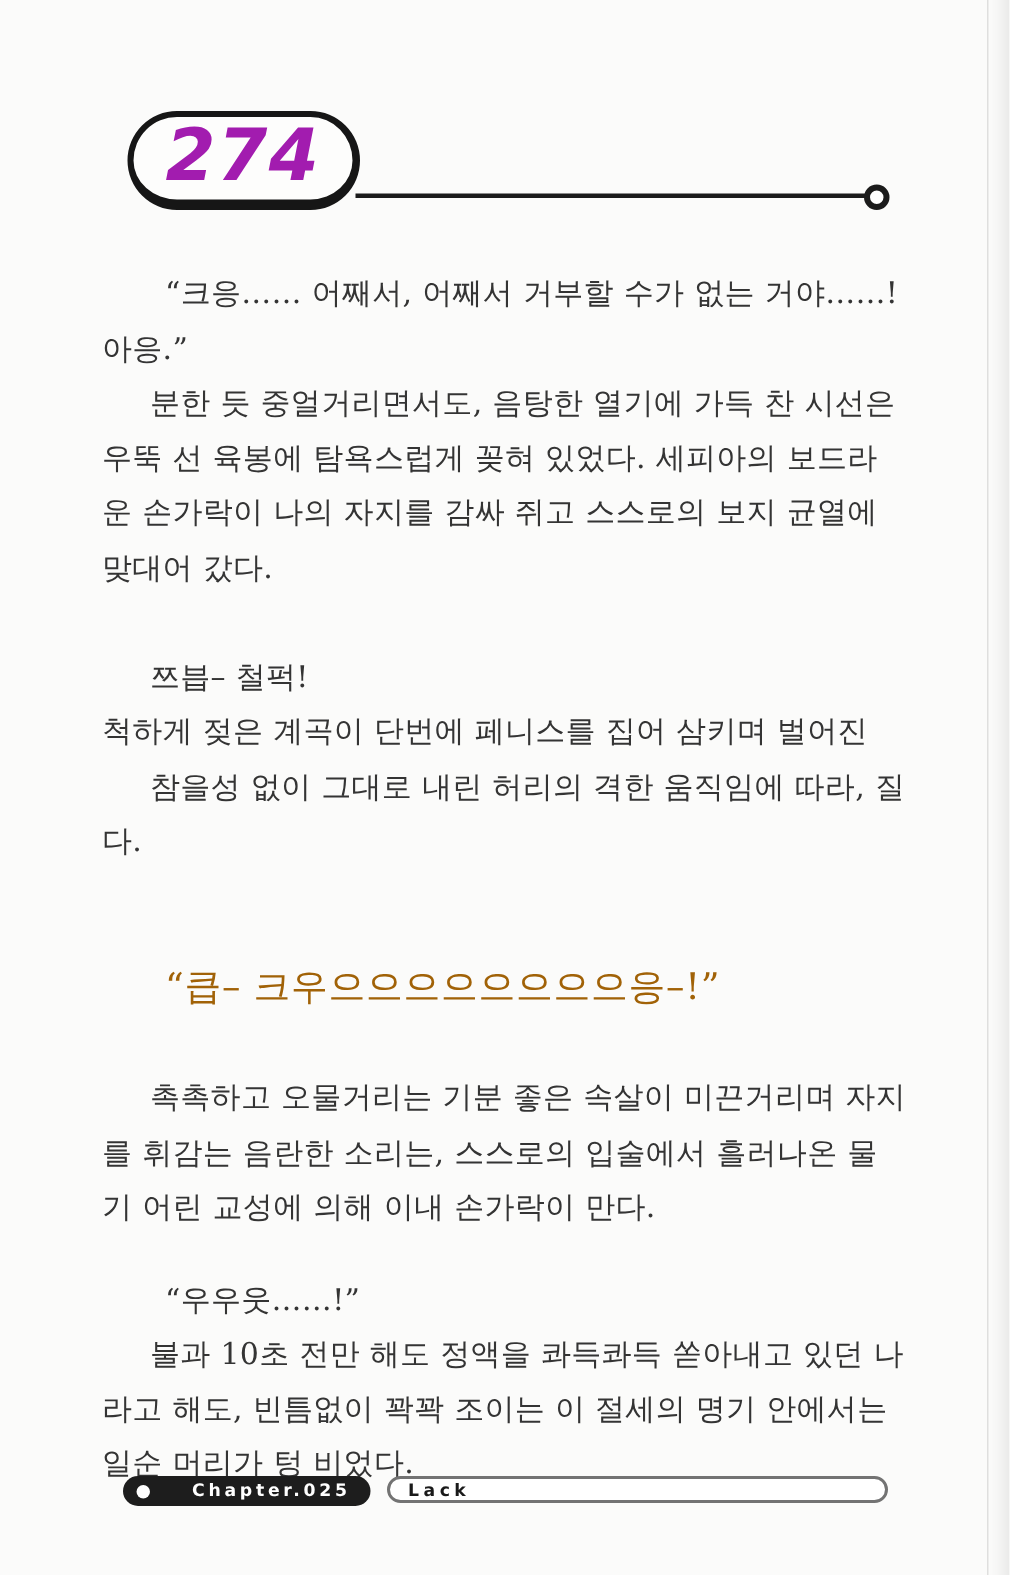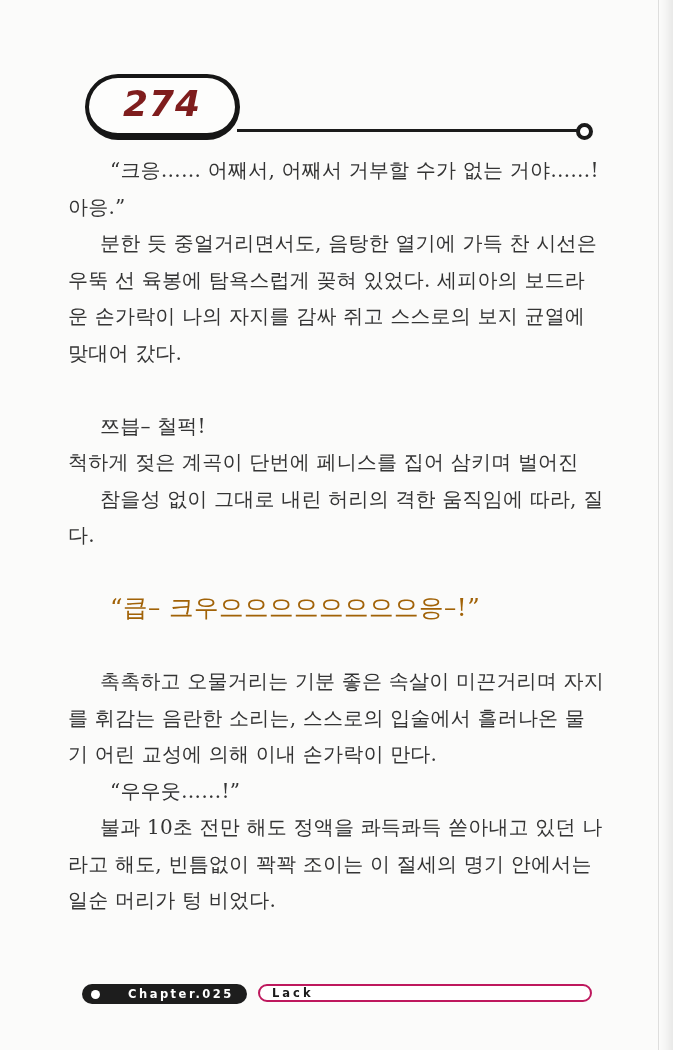--- a/index.html
+++ b/index.html
@@ -27,22 +27,22 @@
     border: 4px solid #161616;
     border-bottom-width: 7px;
     border-right-width: 5px;
     border-radius: 34px;
     background: #fdfdfc;
     display: flex; align-items: center; justify-content: center;
   }
   .page-badge .num {
     font-family: "DejaVu Sans", "Liberation Sans", sans-serif;
     font-style: italic; font-weight: 800;
-    font-size: 36px; letter-spacing: 1px;
-    color: #7f1d1d;
+    font-size: 48px; letter-spacing: 1px;
+    color: #a21caf;
     transform: translateY(-2px);
   }
   .header-rule {
     position: absolute; left: 237px; top: 129px;
     width: 340px; height: 3px;
     background: #1b1b1b;
   }
   .header-ring {
     position: absolute; left: 576px; top: 123px;
     width: 9px; height: 9px;
@@ -57,21 +57,21 @@
     width: 540px;
   }
   .line {
     height: 36.5px; line-height: 36.5px;
     font-size: 20px;
     letter-spacing: 0.2px;
     white-space: nowrap;
     color: #343434;
   }
   .line.p { padding-left: 32px; }
-  .line.q { padding-left: 42px; }
+  .line.q { padding-left: 42px; margin-top: 25px; }
   .line.big { font-size: 24.5px; letter-spacing: 0.5px; color: #a16207; }
 
   
   .chapter-badge {
     position: absolute; left: 82px; top: 984px;
     width: 165px; height: 20px;
     background: #1d1d1d;
     border-radius: 11px;
     display: flex; align-items: center;
     box-sizing: border-box;
@@ -90,21 +90,21 @@
     font-size: 11.5px; font-weight: bold;
     color: #ffffff;
     letter-spacing: 2.5px;
     white-space: nowrap;
     transform: translateY(-0.5px);
   }
   .series-badge {
     position: absolute; left: 258px; top: 984px;
     width: 334px; height: 18px;
     background: #ffffff;
-    border: 2px solid #be185d;
+    border: 2px solid #737373;
     border-radius: 11px;
     display: flex; align-items: center;
     box-sizing: border-box;
     padding-left: 12px;
   }
   .series-label {
     font-family: "DejaVu Sans", "Liberation Sans", sans-serif;
     font-size: 11.5px; font-weight: bold;
     color: #1a1a1a;
     letter-spacing: 3px;

